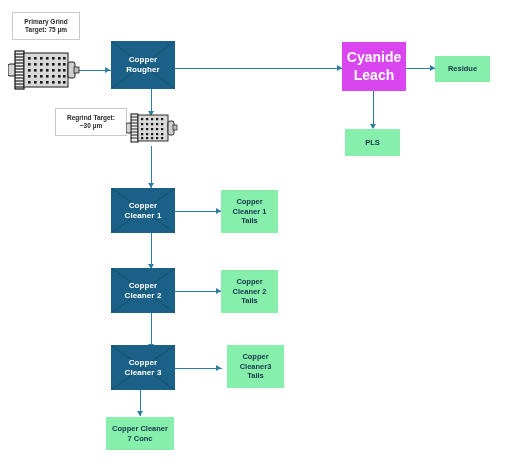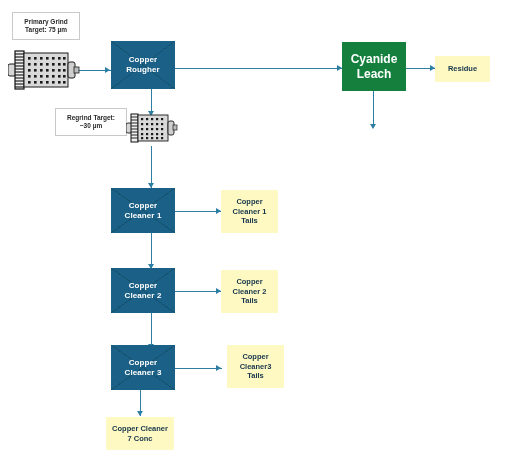--- a/index.html
+++ b/index.html
@@ -53,28 +53,28 @@
   }
   .cell::after {
     background:
       linear-gradient(to bottom left,
         transparent calc(50% - 0.45px), #14516f calc(50% - 0.45px),
         #14516f calc(50% + 0.45px), transparent calc(50% + 0.45px));
   }
   .cell .lbl { position: relative; z-index: 2; }
   
   .proc {
-    background: #15803d;
+    background: #d946ef;
     color: #ffffff;
-    font-size: 12px;
+    font-size: 14px;
     font-weight: bold;
   }
   
   .prod {
-    background: #fef9c3;
+    background: #86efac;
     color: #14344a;
     font-size: 7.5px;
     font-weight: bold;
   }
   
   .note {
     background: #ffffff;
     border: 1px solid #c9c9c9;
     color: #2a2a2a;
     font-size: 6.5px;
@@ -278,20 +278,23 @@
 
   <div class="node proc" style="left:342px; top:42px; width:64px; height:49px;">
     <span class="lbl">Cyanide
 Leach</span>
   </div>
 
   <div class="node prod" style="left:435px; top:56px; width:55px; height:26px;">
     <span class="lbl">Residue</span>
   </div>
 
+  <div class="node prod" style="left:345px; top:129px; width:55px; height:27px;">
+    <span class="lbl">PLS</span>
+  </div>
 
   <div class="node cell" style="left:111px; top:188px; width:64px; height:45px;">
     <span class="lbl">Copper
 Cleaner 1</span>
   </div>
 
   <div class="node prod" style="left:221px; top:190px; width:57px; height:43px;">
     <span class="lbl">Copper
 Cleaner 1
 Tails</span>

